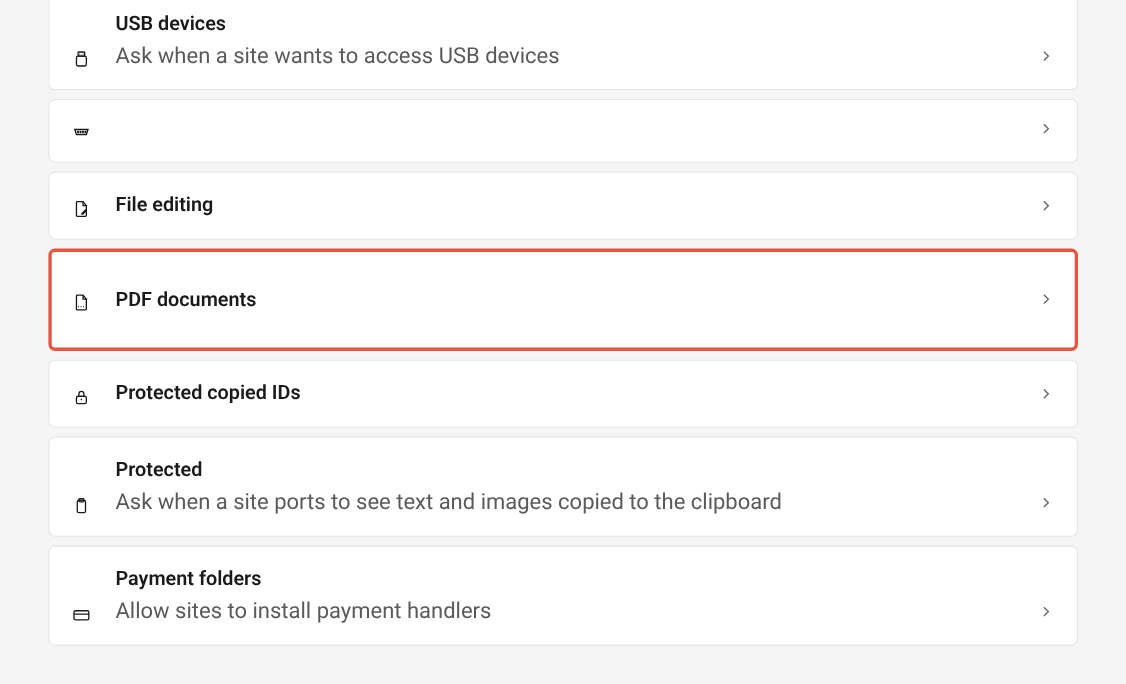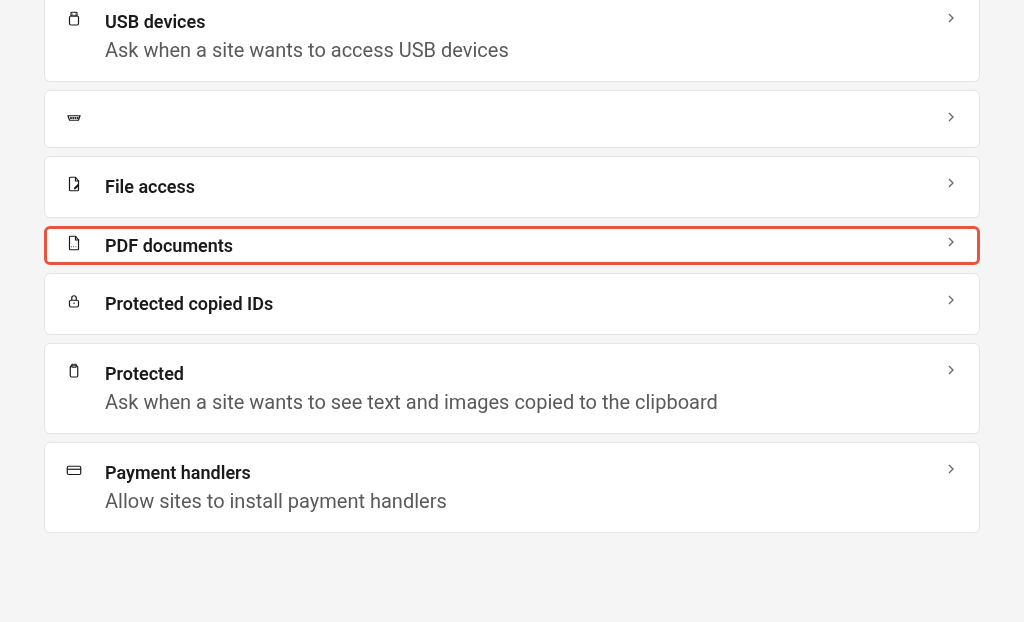--- a/index.html
+++ b/index.html
@@ -5,27 +5,27 @@
     * { box-sizing: border-box; margin: 0; padding: 0; }
     body { font-family: -apple-system, BlinkMacSystemFont, "Segoe UI", Roboto, Arial, sans-serif; background: #f5f5f5; width: 1024px; height: 622px; overflow: hidden; }
     .container { padding: 0 44px; }
     .setting-row {
       background: #fff;
       border: 1px solid #e5e5e5;
       border-radius: 6px;
       margin-bottom: 8px;
       padding: 18px 20px;
       display: flex;
-      align-items: flex-start;
+      align-items: flex-end;
       cursor: pointer;
       position: relative;
     }
     .setting-row.highlighted {
       border: 3px solid #e8543f;
-      padding: 5px 18px;
+      padding: 32px 18px;
     }
     .icon-wrap { width: 28px; display: flex; align-items: center; justify-content: flex-start; color: #1a1a1a; flex-shrink: 0; }
     .icon-wrap svg { width: 18px; height: 18px; stroke: #1a1a1a; stroke-width: 1.6; fill: none; }
     .texts { flex: 1; margin-left: 12px; }
     .title { font-size: 18px; font-weight: 600; color: #1a1a1a; line-height: 1.3; }
     .desc { font-size: 20px; color: #5a5a5a; margin-top: 4px; line-height: 1.3; }
     .chevron { color: #6b6b6b; flex-shrink: 0; margin-left: 10px; }
     .chevron svg { width: 16px; height: 16px; stroke: #6b6b6b; stroke-width: 2; fill: none; }
     .first-row { margin-top: 0; border-top: none; border-top-left-radius: 0; border-top-right-radius: 0; padding-top: 10px;}
   </style>
@@ -75,21 +75,21 @@
 
   <div class="setting-row">
     <span class="icon-wrap">
       <svg viewBox="0 0 24 24">
           <path d="M14 3 H7 a1 1 0 0 0 -1 1 v16 a1 1 0 0 0 1 1 h10 a1 1 0 0 0 1 -1 V8 z"></path>
           <path d="M14 3 v5 h5"></path>
           <path d="M12 17 l5 -5 l2 2 l-5 5 l-2 0 z" fill="#1a1a1a" stroke="none"></path>
         </svg>
     </span>
     <div class="texts">
-      <div class="title">File access</div>
+      <div class="title">File editing</div>
     </div>
     <span class="chevron">
       <svg viewBox="0 0 24 24">
           <polyline points="9 6 15 12 9 18"></polyline>
         </svg>
     </span>
   </div>
 
   <div class="setting-row highlighted">
     <span class="icon-wrap">
@@ -132,38 +132,38 @@
 
   <div class="setting-row">
     <span class="icon-wrap">
       <svg viewBox="0 0 24 24">
           <rect x="7" y="5" width="10" height="15" rx="2"></rect>
           <rect x="9" y="3" width="6" height="4" rx="1"></rect>
         </svg>
     </span>
     <div class="texts">
       <div class="title">Protected</div>
-      <div class="desc">Ask when a site wants to see text and images copied to the clipboard</div>
+      <div class="desc">Ask when a site ports to see text and images copied to the clipboard</div>
     </div>
     <span class="chevron">
       <svg viewBox="0 0 24 24">
           <polyline points="9 6 15 12 9 18"></polyline>
         </svg>
     </span>
   </div>
 
   <div class="setting-row">
     <span class="icon-wrap">
       <svg viewBox="0 0 24 24">
           <rect x="3" y="7" width="18" height="11" rx="2"></rect>
           <line x1="3" y1="11" x2="21" y2="11"></line>
         </svg>
     </span>
     <div class="texts">
-      <div class="title">Payment handlers</div>
+      <div class="title">Payment folders</div>
       <div class="desc">Allow sites to install payment handlers</div>
     </div>
     <span class="chevron">
       <svg viewBox="0 0 24 24">
           <polyline points="9 6 15 12 9 18"></polyline>
         </svg>
     </span>
   </div>
 
 </div>

